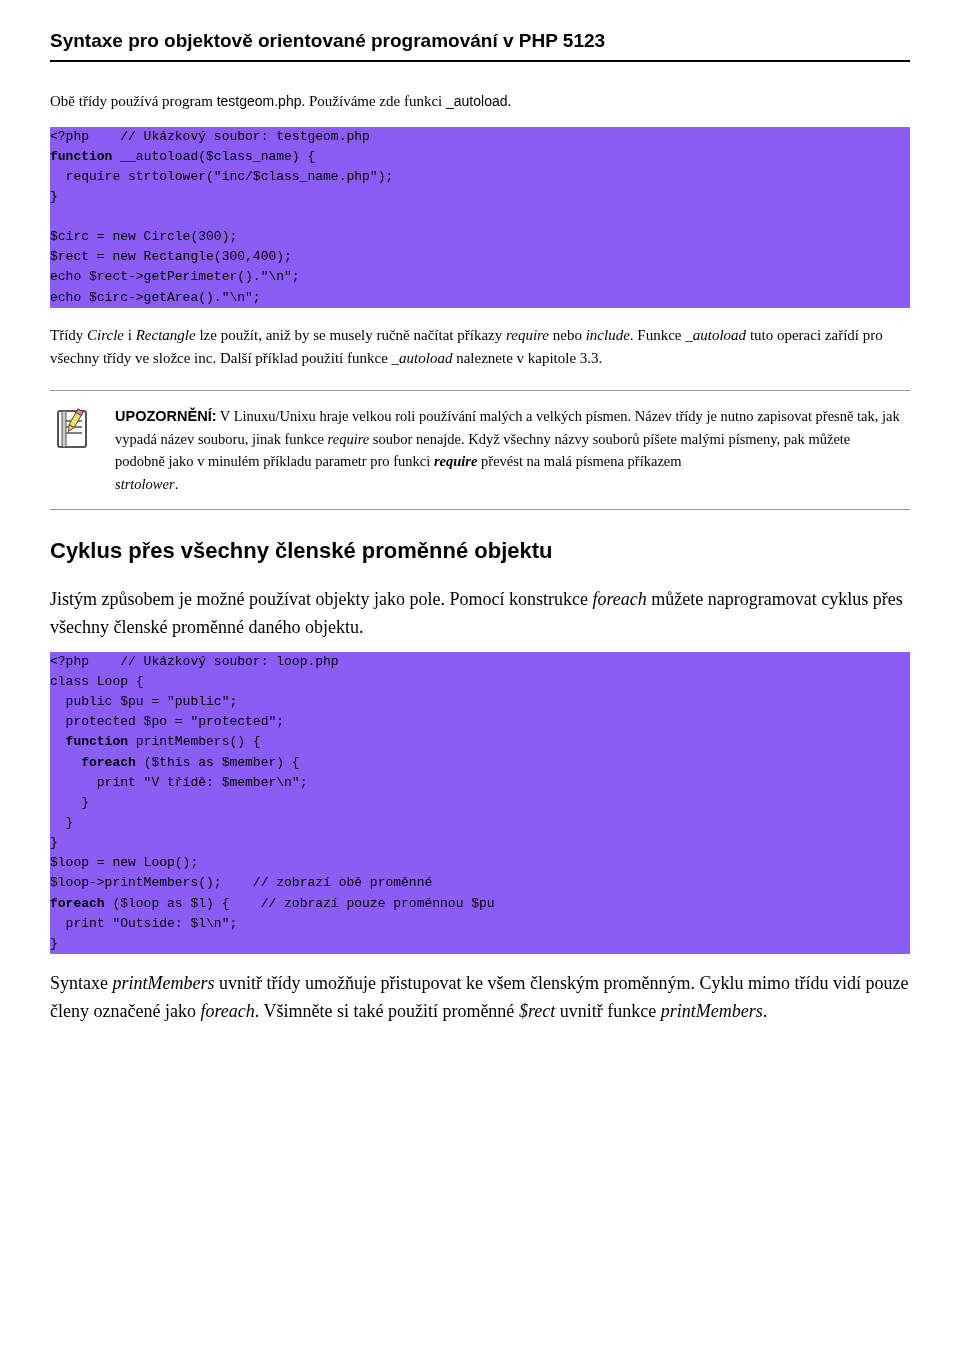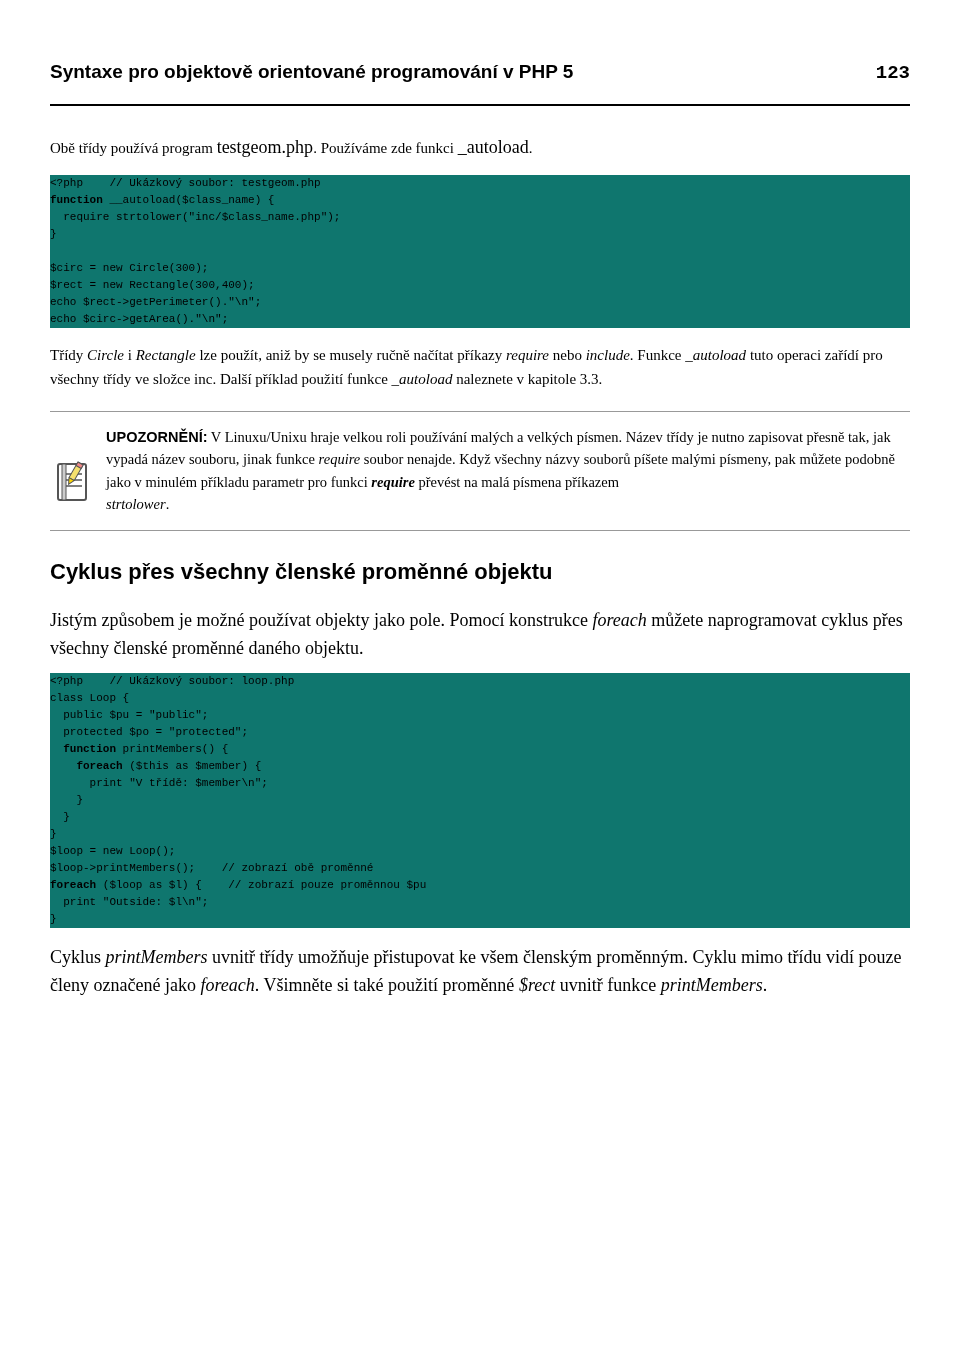--- a/index.html
+++ b/index.html
@@ -7,76 +7,74 @@
       background: #fff;
       font-family: Georgia, 'Times New Roman', serif;
       font-size: 15px;
       color: #000;
       width: 960px;
       padding: 30px 50px 40px 50px;
     }
 
     .page-header {
       display: flex;
-      justify-content: space-between;
       align-items: baseline;
       border-bottom: 2px solid #000;
-      padding-bottom: 20px;
+      padding-bottom: 8px;
       margin-bottom: 28px;
     }
     .page-title {
       font-family: Arial, Helvetica, sans-serif;
       font-size: 19px;
       font-weight: bold;
     }
     .page-number {
-      font-family: Liberation Mono, monospace;
+      font-family: Liberation Sans, sans-serif;
       font-size: 19px;
       font-weight: bold;
-      margin-top: 32px;
     }
 
     .intro-para {
       margin-bottom: 14px;
       font-size: 15px;
       line-height: 1.5;
     }
     .intro-para code, .inline-code {
-      font-family: Liberation Serif, serif;
-      font-size: 18px;
+      font-family: Liberation Sans, sans-serif;
+      font-size: 14px;
     }
 
     .code-block {
       font-family: 'Courier New', Courier, monospace;
-      font-size: 11px;
+      font-size: 13px;
       line-height: 1.55;
       margin: 0 0 16px 0;
       white-space: pre;
-      background: #0f766e;
+      background: #8b5cf6;
     }
     .code-block .kw {
       font-weight: bold;
     }
 
     .body-para {
       font-size: 15px;
       line-height: 1.55;
       margin-bottom: 12px;
     }
     .body-para em, em { font-style: italic; }
     .body-para strong, strong { font-weight: bold; }
 
     .note-box {
       border-top: 1.5px solid #999;
       border-bottom: 1.5px solid #999;
       padding: 14px 10px 14px 0;
       margin: 20px 0 24px 0;
       display: flex;
-      align-items: flex-end;
-      gap: 4px;
+      align-items: flex-start;
+      gap: 13px;
     }
     .note-icon {
       flex-shrink: 0;
       width: 52px;
       margin-top: 2px;
     }
     .note-content {
       font-size: 14.5px;
       line-height: 1.55;
     }
@@ -165,14 +163,14 @@
     }
   }
 }
 $loop = new Loop();
 $loop-&gt;printMembers();    // zobrazí obě proměnné
 <span class="kw">foreach</span> ($loop as $l) {    // zobrazí pouze proměnnou $pu
   print "Outside: $l\n";
 }</div>
 
 <p class="bottom-para">
-  <span>Cyklus </span><em>printMembers</em><span> uvnitř třídy umožňuje přistupovat ke všem členským proměnným. Cyklu mimo třídu vidí pouze členy označené jako </span><em>foreach</em><span>. Všimněte si také použití proměnné </span><em>$rect</em><span> uvnitř funkce </span><em>printMembers</em><span>.</span>
+  <span>Syntaxe </span><em>printMembers</em><span> uvnitř třídy umožňuje přistupovat ke všem členským proměnným. Cyklu mimo třídu vidí pouze členy označené jako </span><em>foreach</em><span>. Všimněte si také použití proměnné </span><em>$rect</em><span> uvnitř funkce </span><em>printMembers</em><span>.</span>
 </p>
 
 </body></html>

